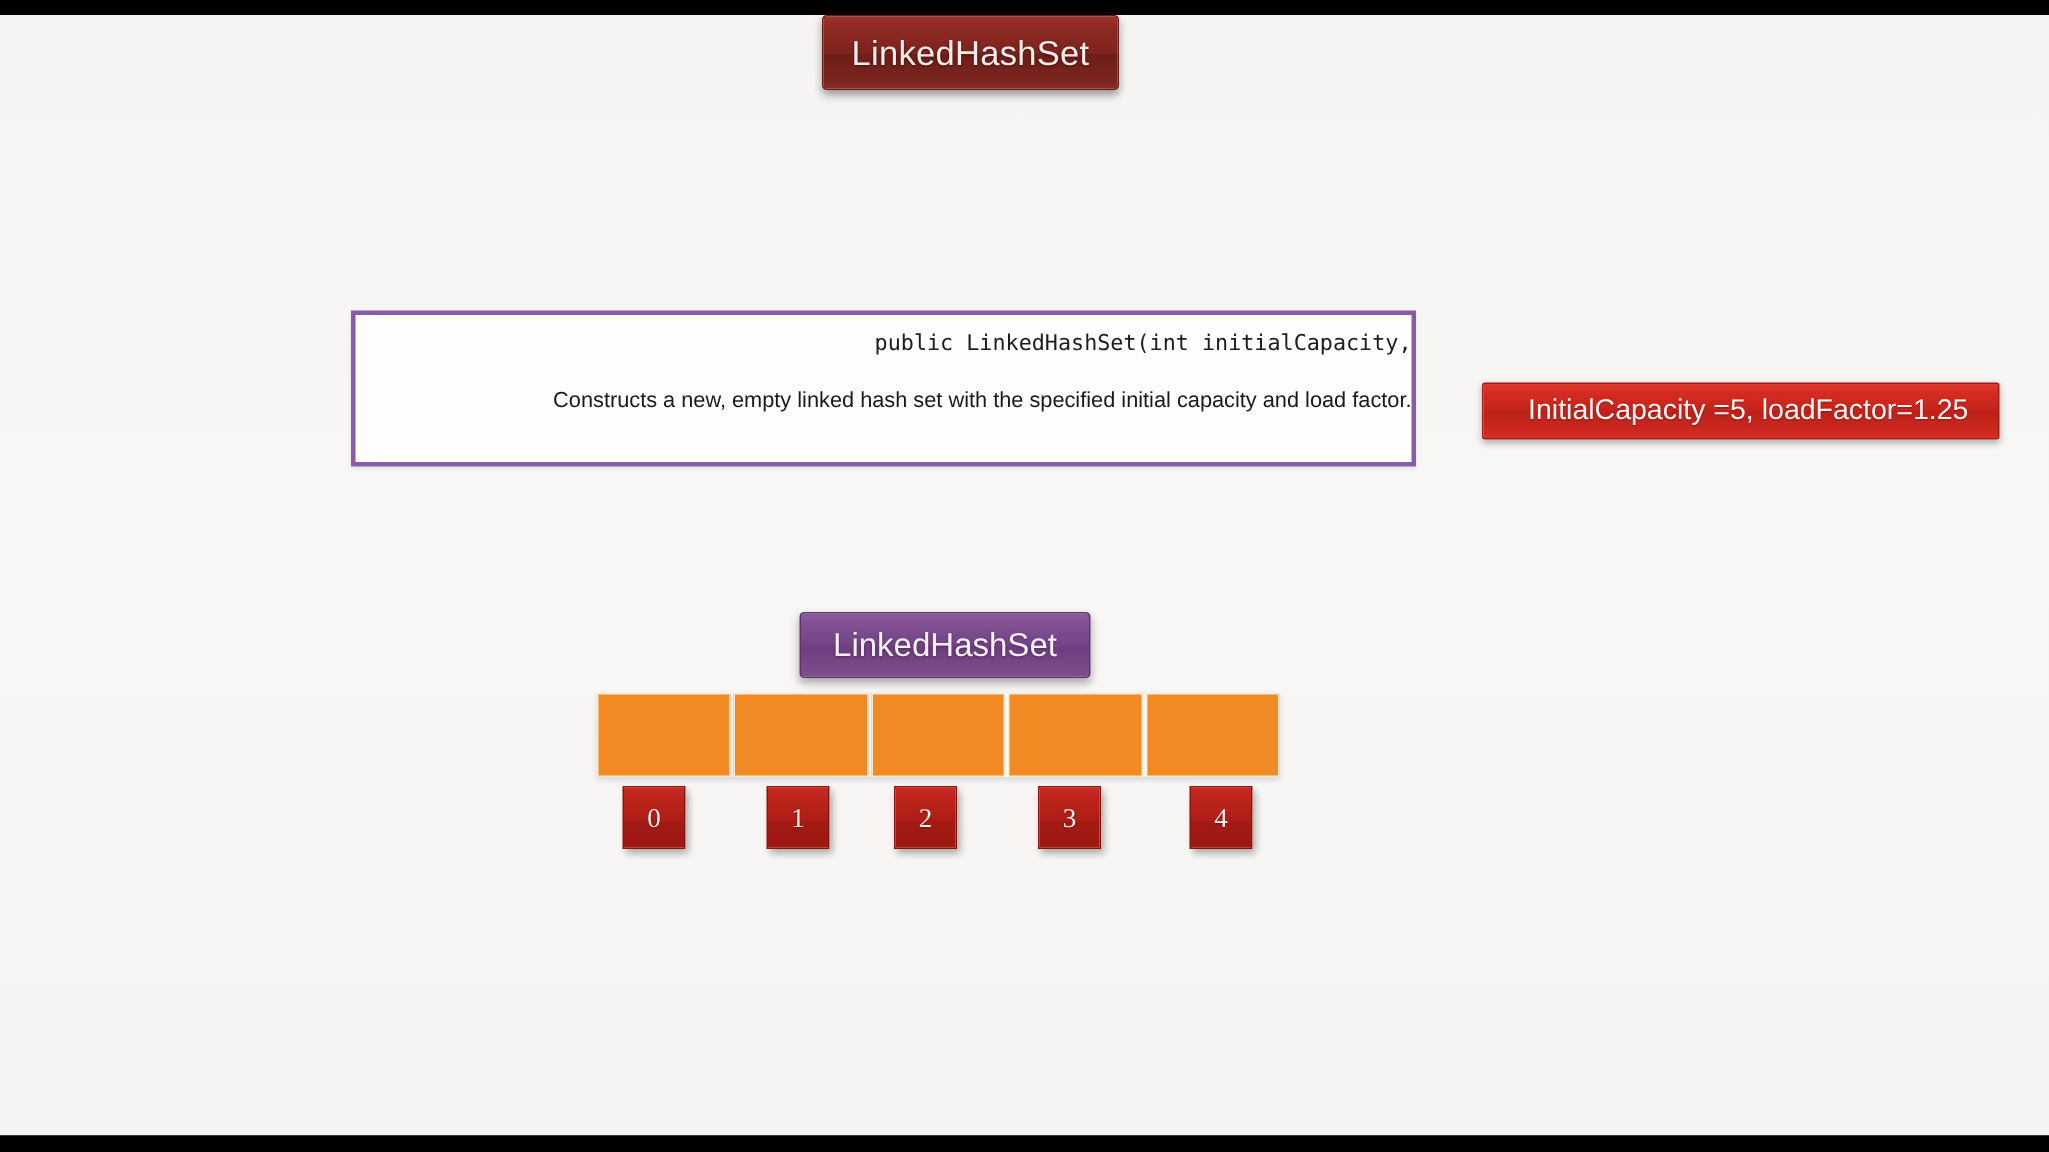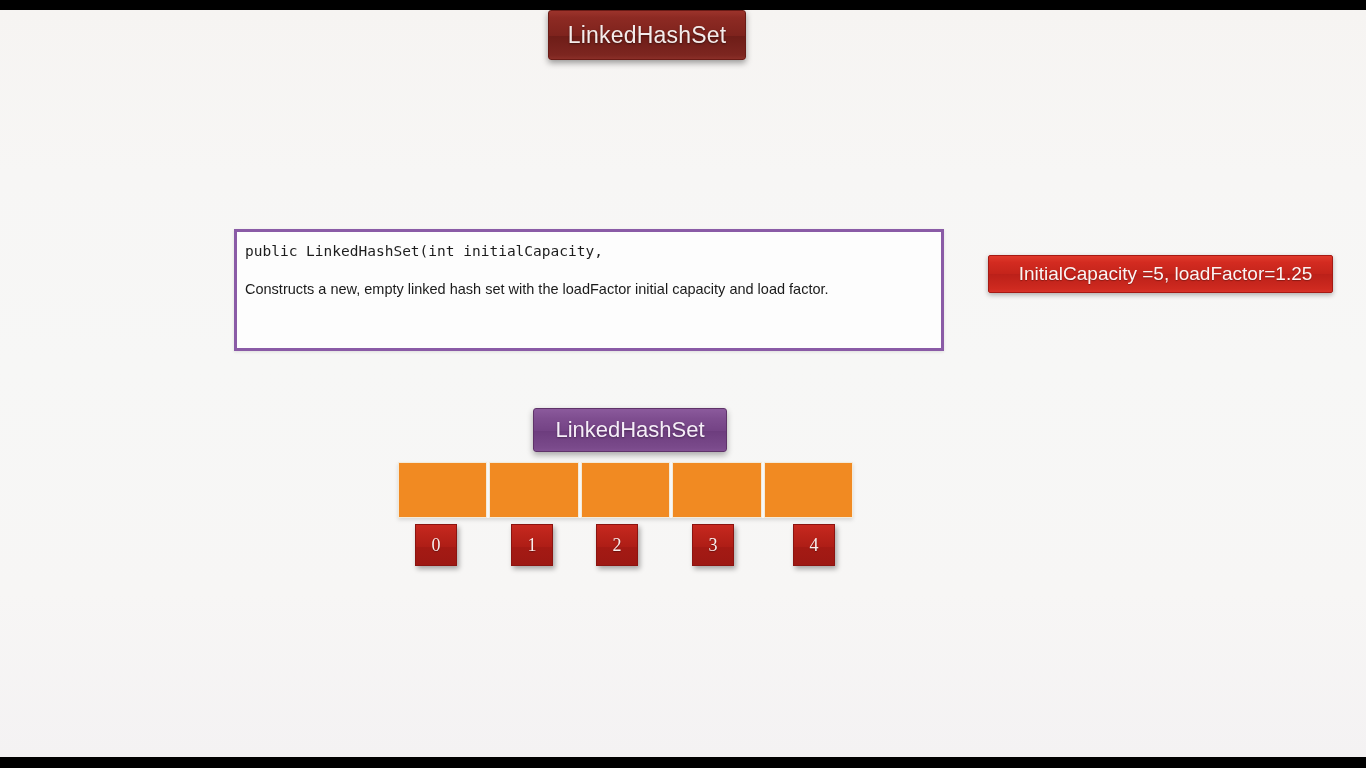--- a/index.html
+++ b/index.html
@@ -37,20 +37,21 @@
     left: 0;
     top: 10px;
     width: 1366px;
     height: 747px;
     background: linear-gradient(180deg,
         #f6f4f2 0%,
         #f7f6f5 22%,
         #f7f7f6 48%,
         #f7f6f5 78%,
         #f4f2f3 100%);
+    text-align: right;
   }
 
   
   .title-banner {
     position: absolute;
     left: 548px;
     top: 0px;
     width: 198px;
     height: 50px;
     box-sizing: border-box;
@@ -73,23 +74,23 @@
     font-size: 23px;
     letter-spacing: 0.2px;
     text-shadow: 0 1px 2px rgba(0,0,0,0.45);
     white-space: nowrap;
   }
 
   
   .code-box {
     position: absolute;
     left: 234px;
-    top: 219px;
+    top: 197px;
     width: 710px;
-    height: 122px;
+    height: 104px;
     box-sizing: border-box;
     background: #fdfdfd;
     border: 3px solid #8a5ba6;
     box-shadow: 0 1px 3px rgba(0,0,0,0.10);
     padding: 8px 0 0 8px;
   }
   .code-sig {
     font-family: "DejaVu Sans Mono", "Liberation Mono", monospace;
     font-size: 14.5px;
     color: #1d1d1d;
@@ -230,21 +231,21 @@
   <div class="letterbox top"></div>
 
   <div class="canvas">
 
     <div class="title-banner">
       <span>LinkedHashSet</span>
     </div>
 
     <div class="code-box">
       <pre class="code-sig">public LinkedHashSet(int initialCapacity,</pre>
-      <p class="code-desc">Constructs a new, empty linked hash set with the loadFactor initial capacity and load factor.</p>
+      <p class="code-desc">Constructs a new, empty linked hash set with the specified initial capacity and load factor.</p>
     </div>
 
     <div class="param-callout">
       <span>InitialCapacity =5, loadFactor=1.25</span>
     </div>
 
     <div class="struct-label">
       <span>LinkedHashSet</span>
     </div>
 

